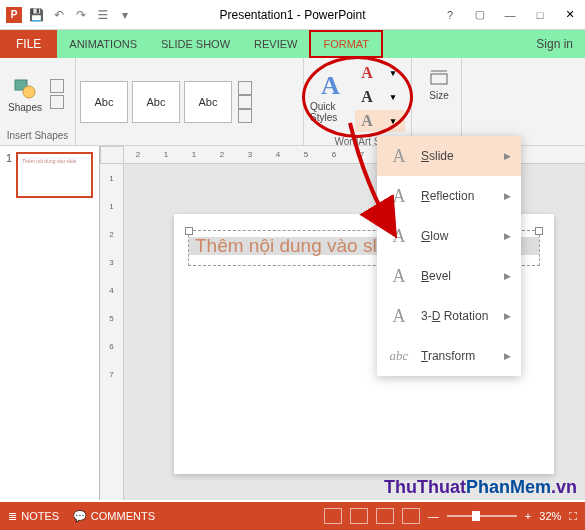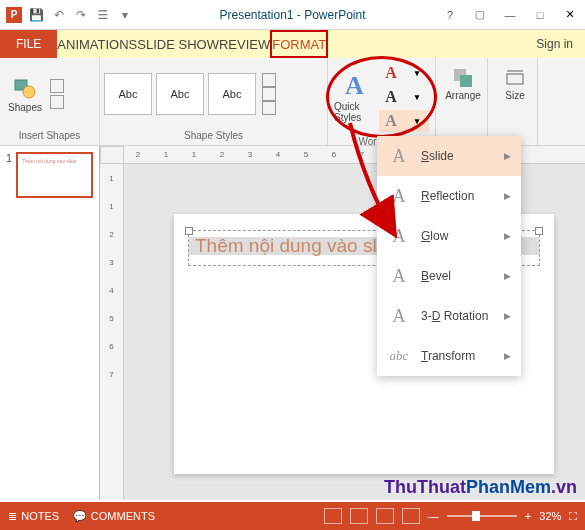--- a/index.html
+++ b/index.html
@@ -1,27 +1,27 @@
 <!DOCTYPE html>
 <html><head>
 <meta charset="utf-8">
 <style>
 *{margin:0;padding:0;box-sizing:border-box;font-family:"Segoe UI",Arial,sans-serif}
 body{width:585px;height:530px;overflow:hidden;background:#fff;position:relative}
 .titlebar{height:30px;background:#fff;display:flex;align-items:center;border-bottom:1px solid #d4d4d4;position:relative}
 .tb-left{display:flex;align-items:center}
 .ppt-icon{width:16px;height:16px;background:#d24726;margin:0 4px 0 6px;display:flex;align-items:center;justify-content:center;color:#fff;font-size:10px;font-weight:bold}
 .qat-btn{width:22px;height:22px;display:flex;align-items:center;justify-content:center;color:#7a7a7a;font-size:12px}
-.tb-title{position:absolute;left:50%;transform:translateX(-50%);font-size:12px;color:#0c4a6e}
+.tb-title{position:absolute;left:50%;transform:translateX(-50%);font-size:12px;color:#000000}
 .tb-right{margin-left:auto;display:flex}
 .win-btn{width:30px;height:26px;display:flex;align-items:center;justify-content:center;color:#555;font-size:11px}
 .win-btn.close{color:#000}
-.tabs{height:28px;display:flex;align-items:stretch;background:#fef9c3}
+.tabs{height:28px;display:flex;align-items:stretch;background:#86efac}
 .file-tab{background:#d24726;color:#fff;padding:0 16px;display:flex;align-items:center;font-size:12px}
-.tab{padding:0 0;display:flex;align-items:center;font-size:13px;color:#444}
+.tab{padding:0 12px;display:flex;align-items:center;font-size:11px;color:#444}
 .tab.active{border:2px solid #c00;color:#d24726;position:relative}
 .signin{margin-left:auto;padding:0 12px;display:flex;align-items:center;font-size:12px;color:#444}
 .ribbon{height:88px;background:#f3f3f3;border-bottom:1px solid #d4d4d4;display:flex}
 .group{border-right:1px solid #d4d4d4;padding:2px 4px;display:flex;flex-direction:column}
 .group-content{flex:1;display:flex;align-items:center;gap:4px}
 .group-label{font-size:10px;color:#666;text-align:center;padding:2px 0}
 .shapes-big{width:42px;height:62px;display:flex;flex-direction:column;align-items:center;justify-content:center;gap:2px}
 .shapes-big svg{width:24px;height:24px}
 .shapes-big-label{font-size:10px;color:#444}
 .abc-box{width:48px;height:42px;border:1px solid #bbb;background:#fff;display:flex;align-items:center;justify-content:center;font-size:11px;color:#333}
@@ -95,21 +95,21 @@
 <div class="tabs">
   <div class="file-tab">FILE</div>
   <div class="tab">ANIMATIONS</div>
   <div class="tab">SLIDE SHOW</div>
   <div class="tab">REVIEW</div>
   <div class="tab active">FORMAT</div>
   <div class="signin">Sign in</div>
 </div>
 
 <div class="ribbon">
-  <div class="group" style="width:100px">
+  <div class="group" style="width:76px">
     <div class="group-content">
       <div class="shapes-big">
         <svg viewBox="0 0 24 24">
             <rect x="2" y="4" width="12" height="10" fill="#6a9" stroke="#487"></rect>
             <circle cx="16" cy="16" r="6" fill="#fc6" stroke="#c94"></circle>
           </svg>
         <div class="shapes-big-label">Shapes</div>
       </div>
       <div style="display:flex;flex-direction:column;gap:2px">
         <div style="width:14px;height:14px;border:1px solid #999"></div>
@@ -123,21 +123,20 @@
     <div class="group-content">
       <div class="abc-box">Abc</div>
       <div class="abc-box">Abc</div>
       <div class="abc-box">Abc</div>
       <div class="ss-more">
           <div></div>
           <div></div>
           <div></div>
         </div>
     </div>
-    <div class="group-label">Shape Styles</div>
   </div>
 
   <div class="group" style="width:108px">
     <div class="group-content circled">
       <div class="quick-styles">
         <div style="font-size:26px;font-family:serif;color:#5a8dd6;font-weight:bold">A</div>
         <div>Quick Styles</div>
       </div>
       <div class="wa-btns">
         <div class="wa-row">
@@ -150,29 +149,20 @@
         </div>
         <div class="wa-row" style="background:#fbe0ce">
           <div class="wa-a" style="color:#888">A</div>
           <div class="wa-a" style="font-size:9px">▾</div>
         </div>
       </div>
     </div>
     <div class="group-label">WordArt S</div>
   </div>
 
-  <div class="group" style="width:52px">
-    <div class="arrange">
-      <svg viewBox="0 0 24 24">
-          <rect x="3" y="3" width="12" height="12" fill="#bbb"></rect>
-          <rect x="9" y="9" width="12" height="12" fill="#6a9"></rect>
-        </svg>
-      <div>Arrange</div>
-    </div>
-  </div>
 
   <div class="group" style="width:50px">
     <div class="size">
       <svg width="24" height="24" viewBox="0 0 24 24">
           <rect x="4" y="8" width="16" height="10" fill="none" stroke="#666"></rect>
           <path d="M4 5h16" stroke="#666"></path>
         </svg>
       <div>Size</div>
     </div>
   </div>

